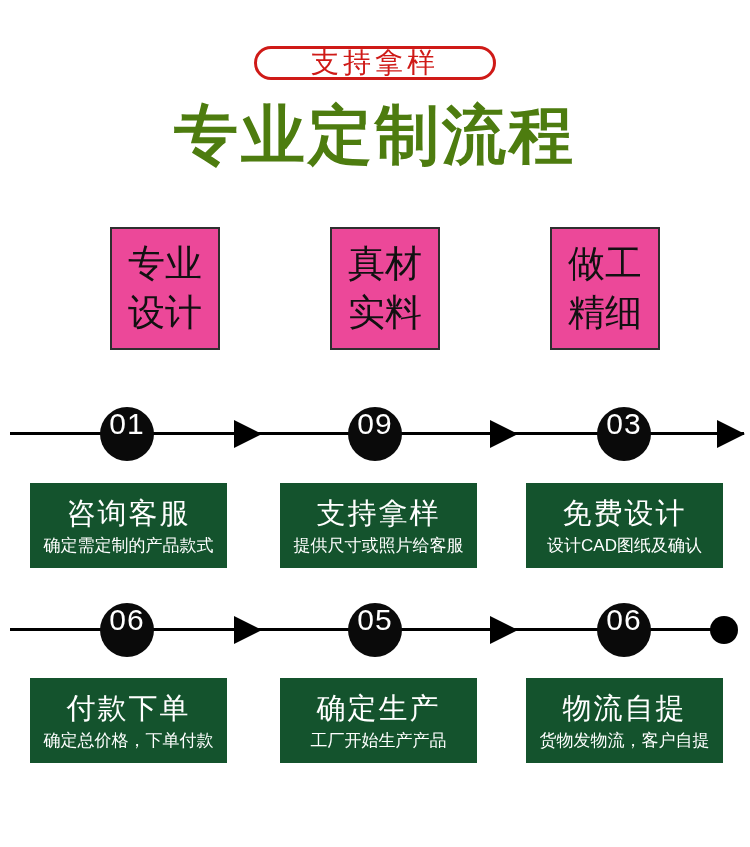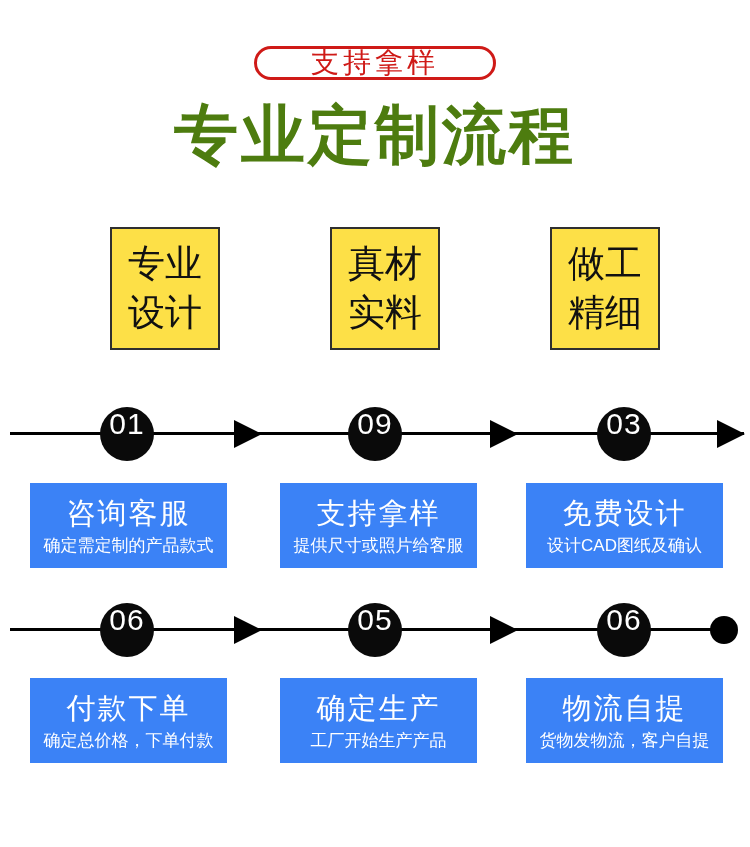--- a/index.html
+++ b/index.html
@@ -33,21 +33,21 @@
   
   .features {
     position:absolute; top:227px; left:0; width:750px;
     display:flex; justify-content:center; gap:90px;
   }
   .feature-box {
     width:110px; height:123px;
     border:2px solid #2f2f2f;
     display:flex; flex-direction:column; align-items:center; justify-content:center;
     font-size:37px; line-height:1.32; color:#111111;
-    background:#fde047;
+    background:#ec4899;
     margin-left:20px;
   }
   
   .track {
     position:absolute; left:0; width:750px; height:54px;
   }
   .track.row-1 { top:407px; }
   .track.row-2 { top:603px; }
   .track-line {
     position:absolute; top:25px; height:3px; background:#000;
@@ -82,21 +82,21 @@
   }
   
   .labels {
     position:absolute; left:0; width:750px; height:85px;
   }
   .labels.row-1 { top:483px; }
   .labels.row-2 { top:678px; }
   .step-card {
     position:absolute; top:0;
     width:197px; height:85px;
-    background:#3b82f6; color:#ffffff;
+    background:#14532d; color:#ffffff;
     display:flex; flex-direction:column; align-items:center; justify-content:center;
     text-align:center;
   }
   .card-a { left:30px; }
   .card-b { left:280px; }
   .card-c { left:526px; }
   .step-card .card-title { font-size:29px; font-weight:500; letter-spacing:2px; }
   .step-card .card-desc  { font-size:17px; font-weight:400; letter-spacing:0; white-space:nowrap; }
 </style>
 </head>

